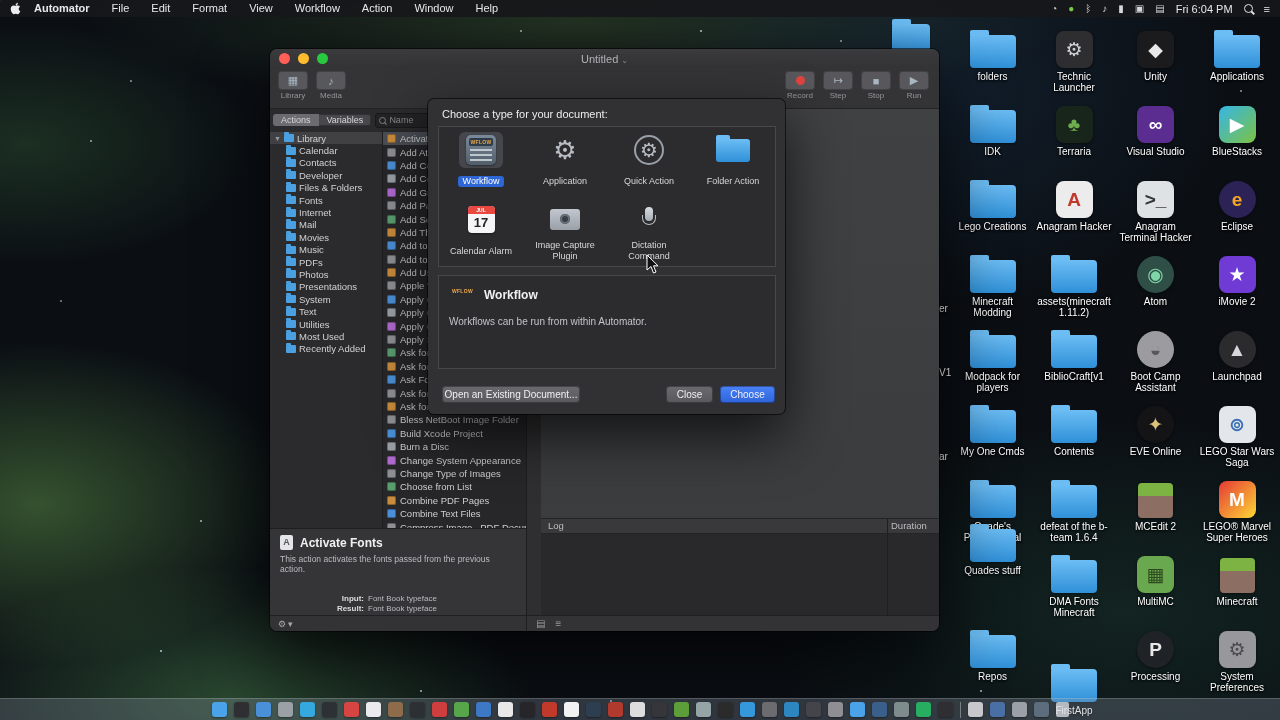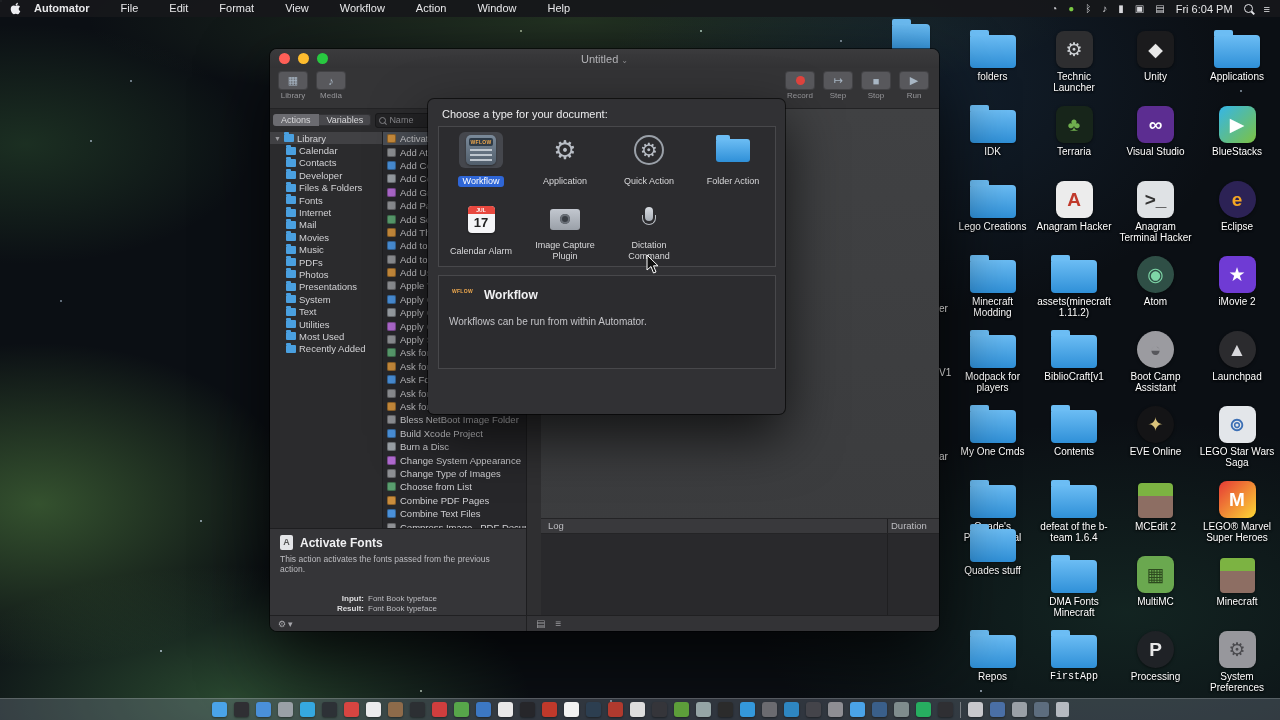--- a/index.html
+++ b/index.html
@@ -14,21 +14,21 @@
       radial-gradient(ellipse 700px 120px at 45% 3%, rgba(130,190,90,.20), transparent 70%),
       #0b0f14;}
   .stars{position:absolute;width:2px;height:2px;border-radius:50%;background:#cfe8ff;opacity:.8;
     box-shadow: 90px 140px #bcd, 200px 520px #cde, 160px 650px #def, 420px 690px #efe,
       610px 700px #cde, 700px 30px #dfe, 980px 690px #cde, 60px 300px #9ab,
       130px 80px #abc, 520px 30px #cdb, 840px 40px #bcd, 1240px 90px #abc;}
   
   .menubar{position:absolute;top:0;left:0;right:0;height:17px;z-index:60;
     background:rgba(22,23,27,.94);color:#e8e8ea;font-size:11px;display:flex;align-items:center;padding:0 10px;}
   .menubar .apple{display:flex;align-items:center;margin-right:4px;cursor:default;}
-  #menu-items{display:flex;gap:13px;}
+  #menu-items{display:flex;gap:4px;}
   .menu-item{padding:0 9px;line-height:17px;}
   .menu-item.bold{font-weight:bold;}
   .mb-right{margin-left:auto;display:flex;align-items:center;gap:11px;}
   #status-icons{display:flex;align-items:center;gap:11px;font-size:10px;color:#d8d8dc;}
   .clock{font-size:11px;}
   .mag{display:inline-block;width:7px;height:7px;border:1.5px solid #e4e4e8;border-radius:50%;position:relative;}
   .mag::after{content:"";position:absolute;width:4px;height:1.5px;background:#e4e4e8;bottom:-2px;right:-3px;transform:rotate(45deg);}
   .nc{font-size:11px;}
   
   .dicon{position:absolute;width:77px;text-align:center;z-index:1;cursor:default;}
@@ -353,21 +353,21 @@
           <div class="grass"></div>
         </div>
         <div class="lbl">Minecraft</div>
       </div>
       <div class="dicon" style="left: 954px; top: 626px;">
         <div class="ic">
           <div class="fold"></div>
         </div>
         <div class="lbl">Repos</div>
       </div>
-      <div class="dicon" style="left: 1035.5px; top: 626px; font-family: Liberation Mono, monospace;">
+      <div class="dicon" style="left: 1035.5px; top: 660px;">
         <div class="ic">
           <div class="fold"></div>
         </div>
         <div class="lbl">FirstApp</div>
       </div>
       <div class="dicon" style="left: 1117px; top: 626px;">
         <div class="ic">
           <div class="appic circ" style="background: rgb(31, 34, 38); color: rgb(232, 232, 232);">P</div>
         </div>
         <div class="lbl">Processing</div>
@@ -730,20 +730,25 @@
             <div class="cap-icon"></div>
           </div><span class="tlabel">Image Capture Plugin</span></div>
         <div class="tcell"><div class="ibox">
             <div class="mic-icon"></div>
           </div><span class="tlabel">Dictation Command</span></div>
       </div>
     <div class="detailbox">
       <span class="dic"><span class="wf-icon sm"><span class="wf-tag">WFLOW</span></span></span>
       <div class="dt">Workflow</div>
       <div class="dd">Workflows can be run from within Automator.</div>
+    </div>
+    <div class="dlg-buttons">
+      <div class="btn open">Open an Existing Document...</div>
+      <div class="btn close">Close</div>
+      <div class="btn choose">Choose</div>
     </div>
   </div>
 
   <svg class="cursor" width="14" height="20" viewBox="0 0 14 20">
     <polygon points="1,0 1,15 5,11.5 7.5,18 10,17 7.5,10.8 12,10.8" fill="#111" stroke="#fff" stroke-width="1"></polygon>
   </svg>
 
   <div class="menubar">
     <span class="apple">
       <svg width="11" height="13" viewBox="0 0 384 512">

